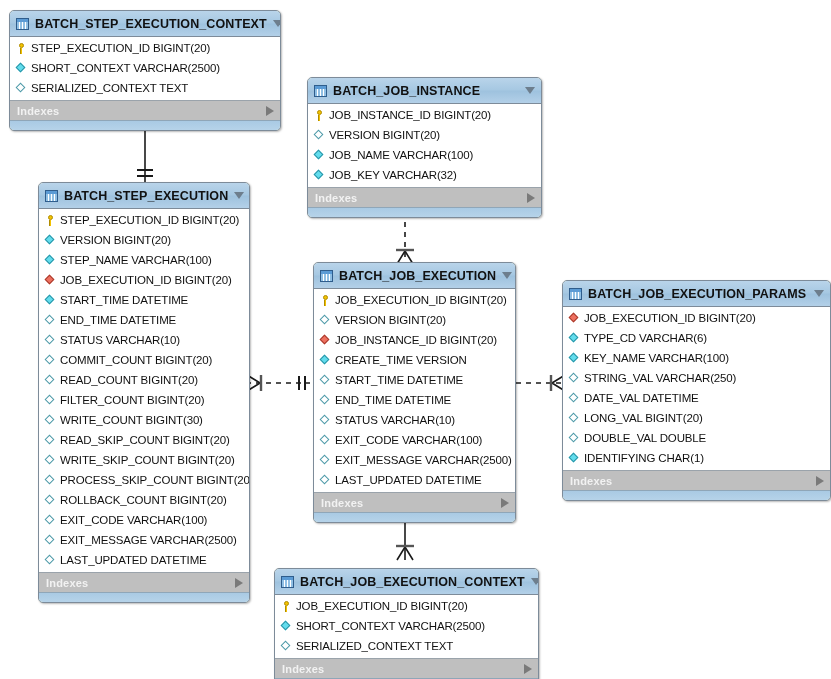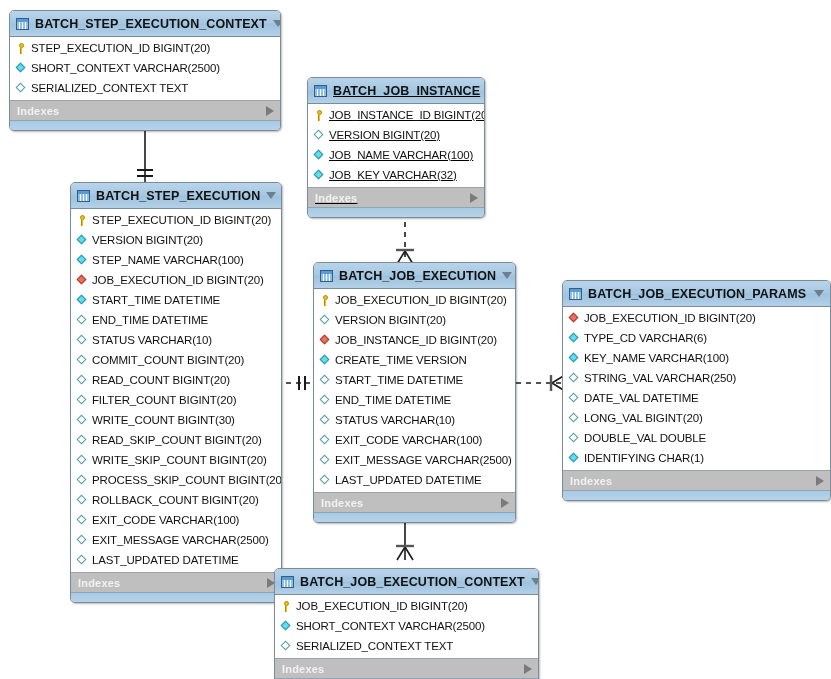--- a/index.html
+++ b/index.html
@@ -260,21 +260,21 @@
             <span class="glyph g-dia"></span>
             <span class="col-name">SERIALIZED_CONTEXT TEXT</span>
           </div>
         </div>
         <div class="tbl-footer">
           <span class="tbl-footer-label">Indexes</span>
           <span class="tbl-footer-caret"></span>
         </div>
         <div class="tbl-base"></div>
       </div>
-      <div class="table-box" style="left: 307px; top: 77px; width: 178px; text-decoration: underline;">
+      <div class="table-box" style="left: 307px; top: 77px; width: 235px;">
         <div class="tbl-header">
           <span class="tbl-icon"></span>
           <span class="tbl-title">BATCH_JOB_INSTANCE</span>
           <span class="tbl-caret"></span>
         </div>
         <div class="tbl-cols">
           <div class="col-row">
             <span class="glyph g-pk"></span>
             <span class="col-name">JOB_INSTANCE_ID BIGINT(20)</span>
           </div>
@@ -290,21 +290,21 @@
             <span class="glyph g-dia g-nn"></span>
             <span class="col-name">JOB_KEY VARCHAR(32)</span>
           </div>
         </div>
         <div class="tbl-footer">
           <span class="tbl-footer-label">Indexes</span>
           <span class="tbl-footer-caret"></span>
         </div>
         <div class="tbl-base"></div>
       </div>
-      <div class="table-box" style="left: 38px; top: 182px; width: 212px; margin-left: 32px;">
+      <div class="table-box" style="left: 38px; top: 182px; width: 212px;">
         <div class="tbl-header">
           <span class="tbl-icon"></span>
           <span class="tbl-title">BATCH_STEP_EXECUTION</span>
           <span class="tbl-caret"></span>
         </div>
         <div class="tbl-cols">
           <div class="col-row">
             <span class="glyph g-pk"></span>
             <span class="col-name">STEP_EXECUTION_ID BIGINT(20)</span>
           </div>

